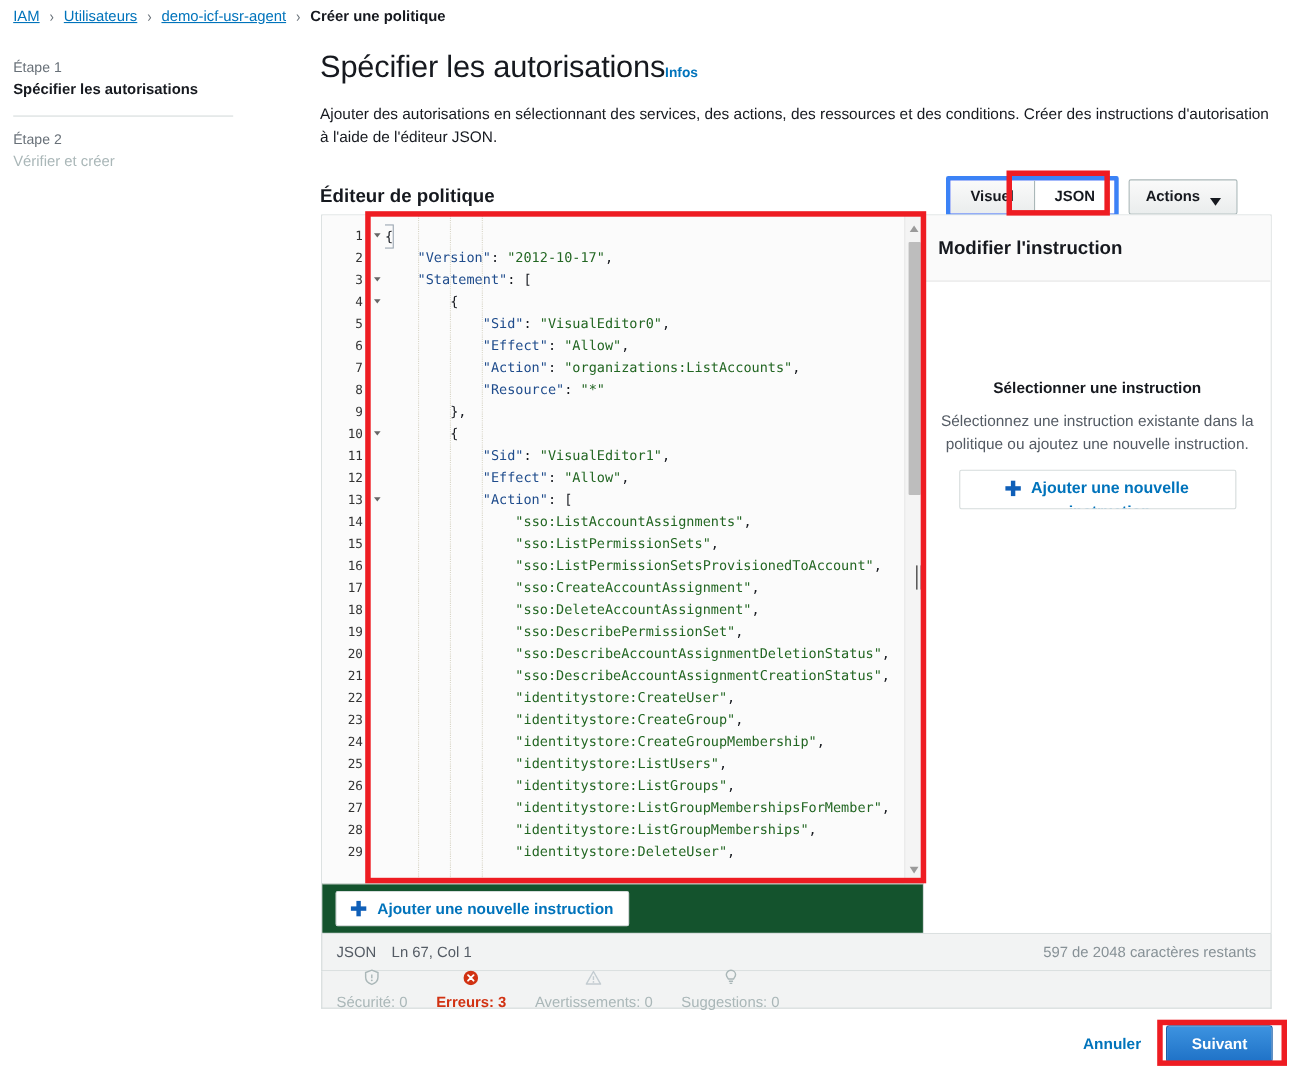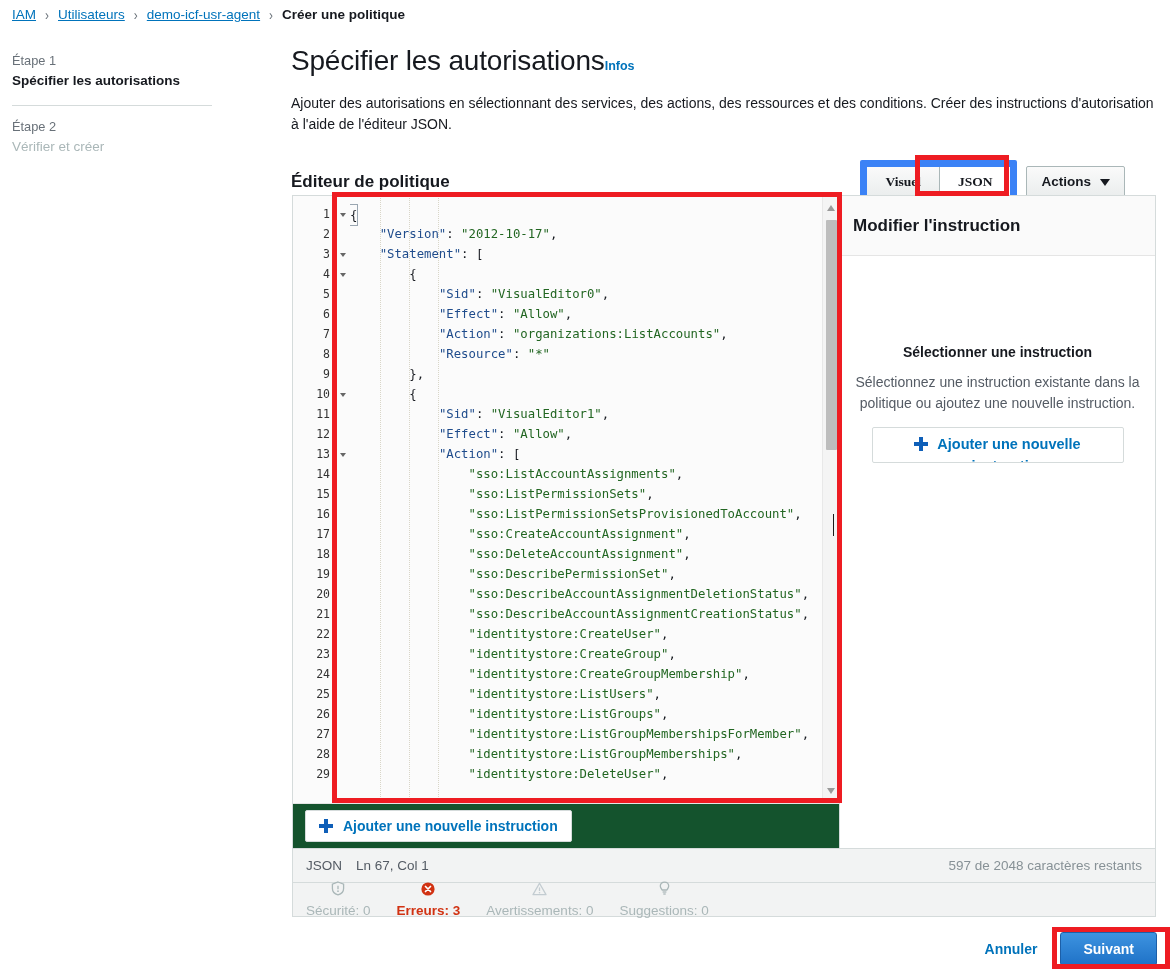--- a/index.html
+++ b/index.html
@@ -60,37 +60,37 @@
   .editor-head {
     position: absolute; left: 291px; top: 160px;
     width: 834px; display: flex; align-items: center;
     justify-content: space-between;
   }
   .editor-head h2 {
     font-size: 17px; font-weight: bold; color: #16191f; margin: 0;
   }
   .seg-wrap { display: flex; align-items: center; }
   .seg {
-    display: flex; border: 7px solid #3b82f6; border-radius: 2px;
-    overflow: hidden; background: #c4b5fd; font-family: Liberation Serif, serif;
+    display: flex; border: 4px solid #3b82f6; border-radius: 2px;
+    overflow: hidden; background: #c4b5fd;
   }
   .seg button {
     font-family: inherit; font-size: 13.5px; font-weight: bold;
     color: #16191f; border: none; background: linear-gradient(#fafafa,#eaeded);
     padding: 7px 18px; cursor: pointer; line-height: 16px;
   }
   .seg button + button { border-left: 1px solid #aab7b8; }
   .seg button.active { background: #ffffff; }
   .btn-actions {
     margin-left: 9px; font-family: inherit; font-size: 13.5px;
     font-weight: bold; color: #16191f;
     background: linear-gradient(#fafafa,#eaeded);
     border: 1px solid #aab7b8; border-radius: 2px;
     padding: 7px 14px; cursor: pointer; display: flex;
-    align-items: center; gap: 9px; line-height: 16px;
+    align-items: flex-end; gap: 9px; line-height: 16px;
   }
   .caret {
     width: 0; height: 0; border-left: 5.5px solid transparent;
     border-right: 5.5px solid transparent; border-top: 7px solid #16191f;
   }
 
   
   .editor-shell {
     position: absolute; left: 292px; top: 195px;
     width: 864px; height: 654px;

